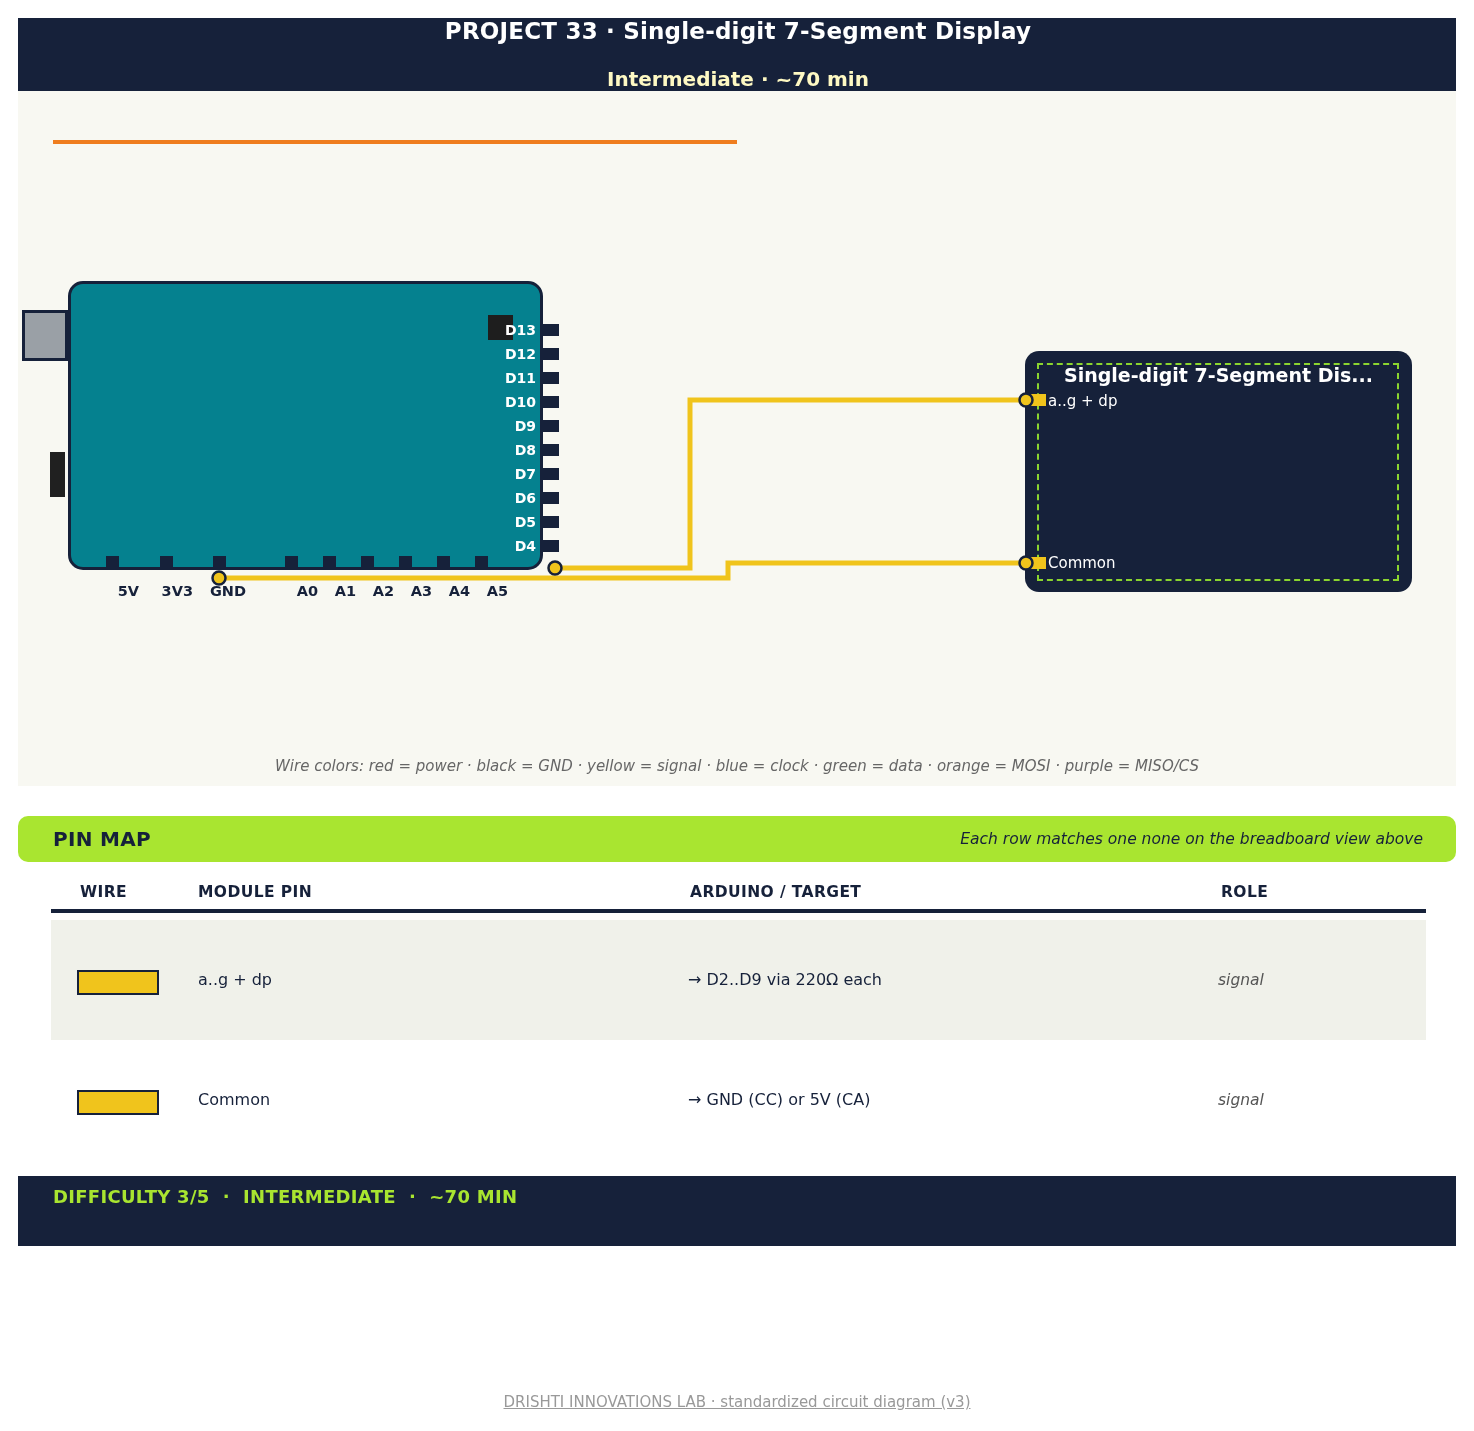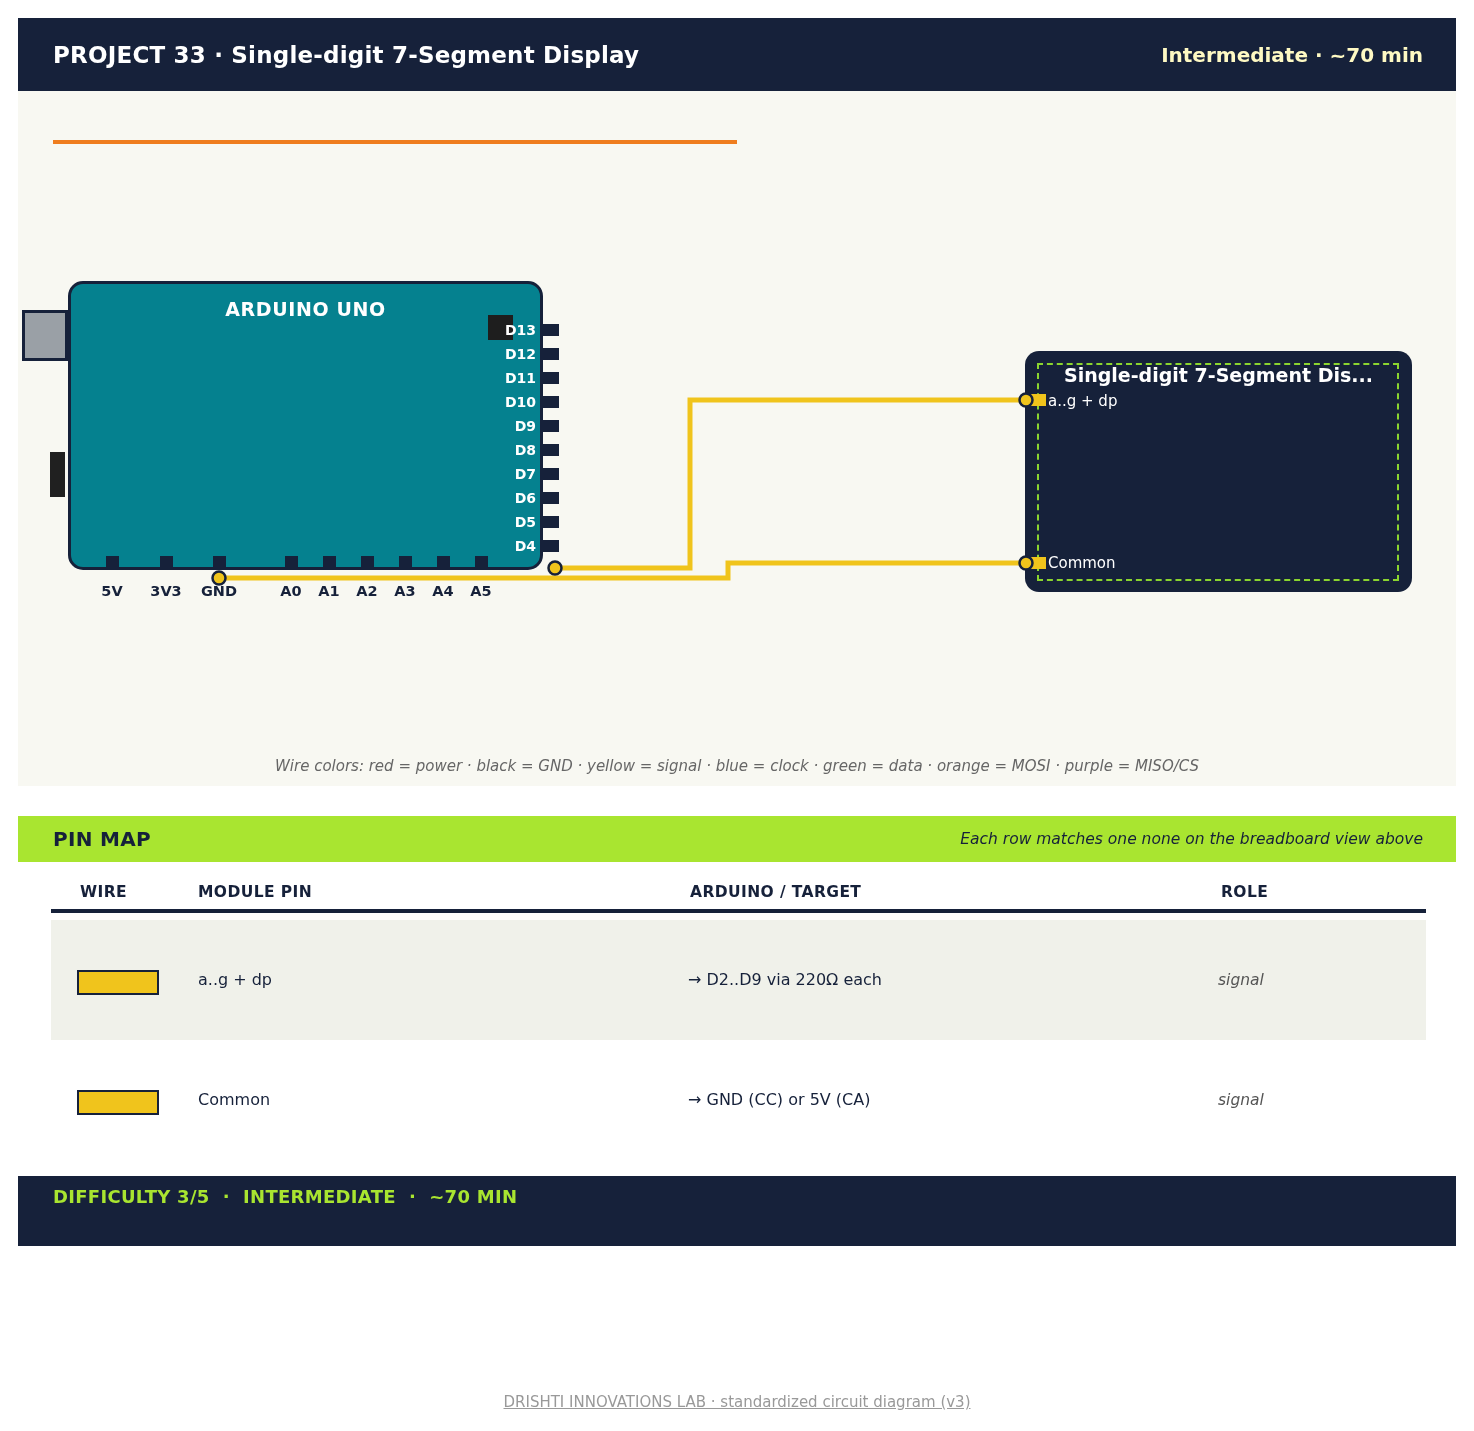--- a/index.html
+++ b/index.html
@@ -2,51 +2,51 @@
 <html><head>
 <meta charset="utf-8">
 <style>
   html,body{margin:0;padding:0;background:#ffffff;}
   .page{
     position:relative;width:1474px;height:1431px;
     font-family:"DejaVu Sans","Liberation Sans",sans-serif;
     background:#ffffff;overflow:hidden;
   }
   .abs{position:absolute;}
-  .navy-bg{background:#16213A;}
+  .navy-bg{background:#16213A;flex-direction:column;}
   .pre{white-space:pre;}
 
   
   .header-bar{left:18px;top:18px;width:1438px;height:73px;display:flex;align-items:center;justify-content:space-between;padding:0 33px 0 35px;box-sizing:border-box;}
   .header-title{color:#ffffff;font-weight:bold;font-size:23px;letter-spacing:.2px;}
   .header-badge{color:#fef9c3;font-weight:bold;font-size:20px;}
 
   
   .panel{left:18px;top:91px;width:1438px;height:695px;background:#F8F8F2;}
   .section-title{left:35px;top:18px;color:#16213A;font-weight:bold;font-size:17.5px;letter-spacing:.4px;}
   .orange-rule{left:35px;top:49px;width:684px;height:4px;background:#EF7D1F;}
 
   .usb{left:4px;top:219px;width:46px;height:51px;background:#9AA0A6;border:3px solid #16213A;box-sizing:border-box;}
   .jack{left:32px;top:361px;width:15px;height:45px;background:#202020;}
   .board{left:50px;top:190px;width:475px;height:289px;background:#05818F;border:3px solid #16213A;border-radius:15px;box-sizing:border-box;}
   .board-title{left:0;right:0;top:14px;text-align:center;color:#ffffff;font-weight:bold;font-size:19px;letter-spacing:.6px;}
   .ic{left:417px;top:31px;width:25px;height:25px;background:#1E1E1E;}
   .rstub{width:18px;height:12px;background:#16213A;}
   .rlabel{width:60px;text-align:right;color:#ffffff;font-weight:bold;font-size:14px;line-height:16px;}
   .bstub{width:13px;height:14px;background:#16213A;}
-  .blabel{width:54px;text-align:center;color:#16213A;font-weight:bold;font-size:14.5px;}
+  .blabel{width:54px;text-align:right;color:#16213A;font-weight:bold;font-size:14.5px;}
   .module{left:1007px;top:260px;width:387px;height:241px;background:#16213A;border-radius:14px;}
   .module-dash{position:absolute;left:12px;top:12px;right:13px;bottom:11px;border:2px dashed #8BD52F;}
   .module-title{position:absolute;left:0;right:0;top:13px;text-align:center;color:#ffffff;font-weight:bold;font-size:19px;white-space:nowrap;overflow:hidden;}
   .module-pin{position:absolute;left:23px;color:#ffffff;font-size:15px;}
   .legend{left:0;width:1438px;top:666px;text-align:center;color:#666666;font-style:italic;font-size:15px;}
   .wires{left:0;top:0;width:1438px;height:695px;pointer-events:none;}
 
   
-  .pinmap-bar{left:18px;top:816px;width:1438px;height:46px;background:#A9E530;display:flex;align-items:center;justify-content:space-between;padding:0 33px 0 35px;box-sizing:border-box;}
+  .pinmap-bar{left:18px;top:816px;width:1438px;height:46px;background:#A9E530;display:flex;align-items:center;justify-content:space-between;padding:0 33px 0 35px;box-sizing:border-box;border-radius:10px;}
   .pinmap-title{color:#16213A;font-weight:bold;font-size:20px;letter-spacing:.3px;}
   .pinmap-subtitle{color:#16213A;font-style:italic;font-size:15.5px;}
   .th{color:#16213A;font-weight:bold;font-size:15.5px;letter-spacing:.4px;top:883px;}
   .thead-rule{left:51px;top:909px;width:1375px;height:3.5px;background:#16213A;}
   .row{left:51px;width:1375px;height:120px;}
   .row-alt{background:#F0F1EA;}
   .swatch{position:absolute;left:26px;top:50px;width:78px;height:21px;border:2px solid #16213A;box-sizing:content-box;}
   .cell{position:absolute;top:49px;color:#16213A;font-size:16px;line-height:22px;}
   .cell-role{color:#555555;font-style:italic;font-size:15.5px;}
 
@@ -66,21 +66,20 @@
     <div class="header-badge">Intermediate · ~70 min</div>
   </div>
 
   <div class="abs panel">
     <div class="abs orange-rule"></div>
 
     <div class="abs usb"></div>
     <div class="abs jack"></div>
 
     <div class="abs board">
-      <div class="abs board-title">ARDUINO UNO</div>
       <div class="abs ic"></div>
     </div>
 
     <div class="abs rstub" style="left:523px;top:233px"></div>
     <div class="abs rstub" style="left:523px;top:257px"></div>
     <div class="abs rstub" style="left:523px;top:281px"></div>
     <div class="abs rstub" style="left:523px;top:305px"></div>
     <div class="abs rstub" style="left:523px;top:329px"></div>
     <div class="abs rstub" style="left:523px;top:353px"></div>
     <div class="abs rstub" style="left:523px;top:377px"></div>

